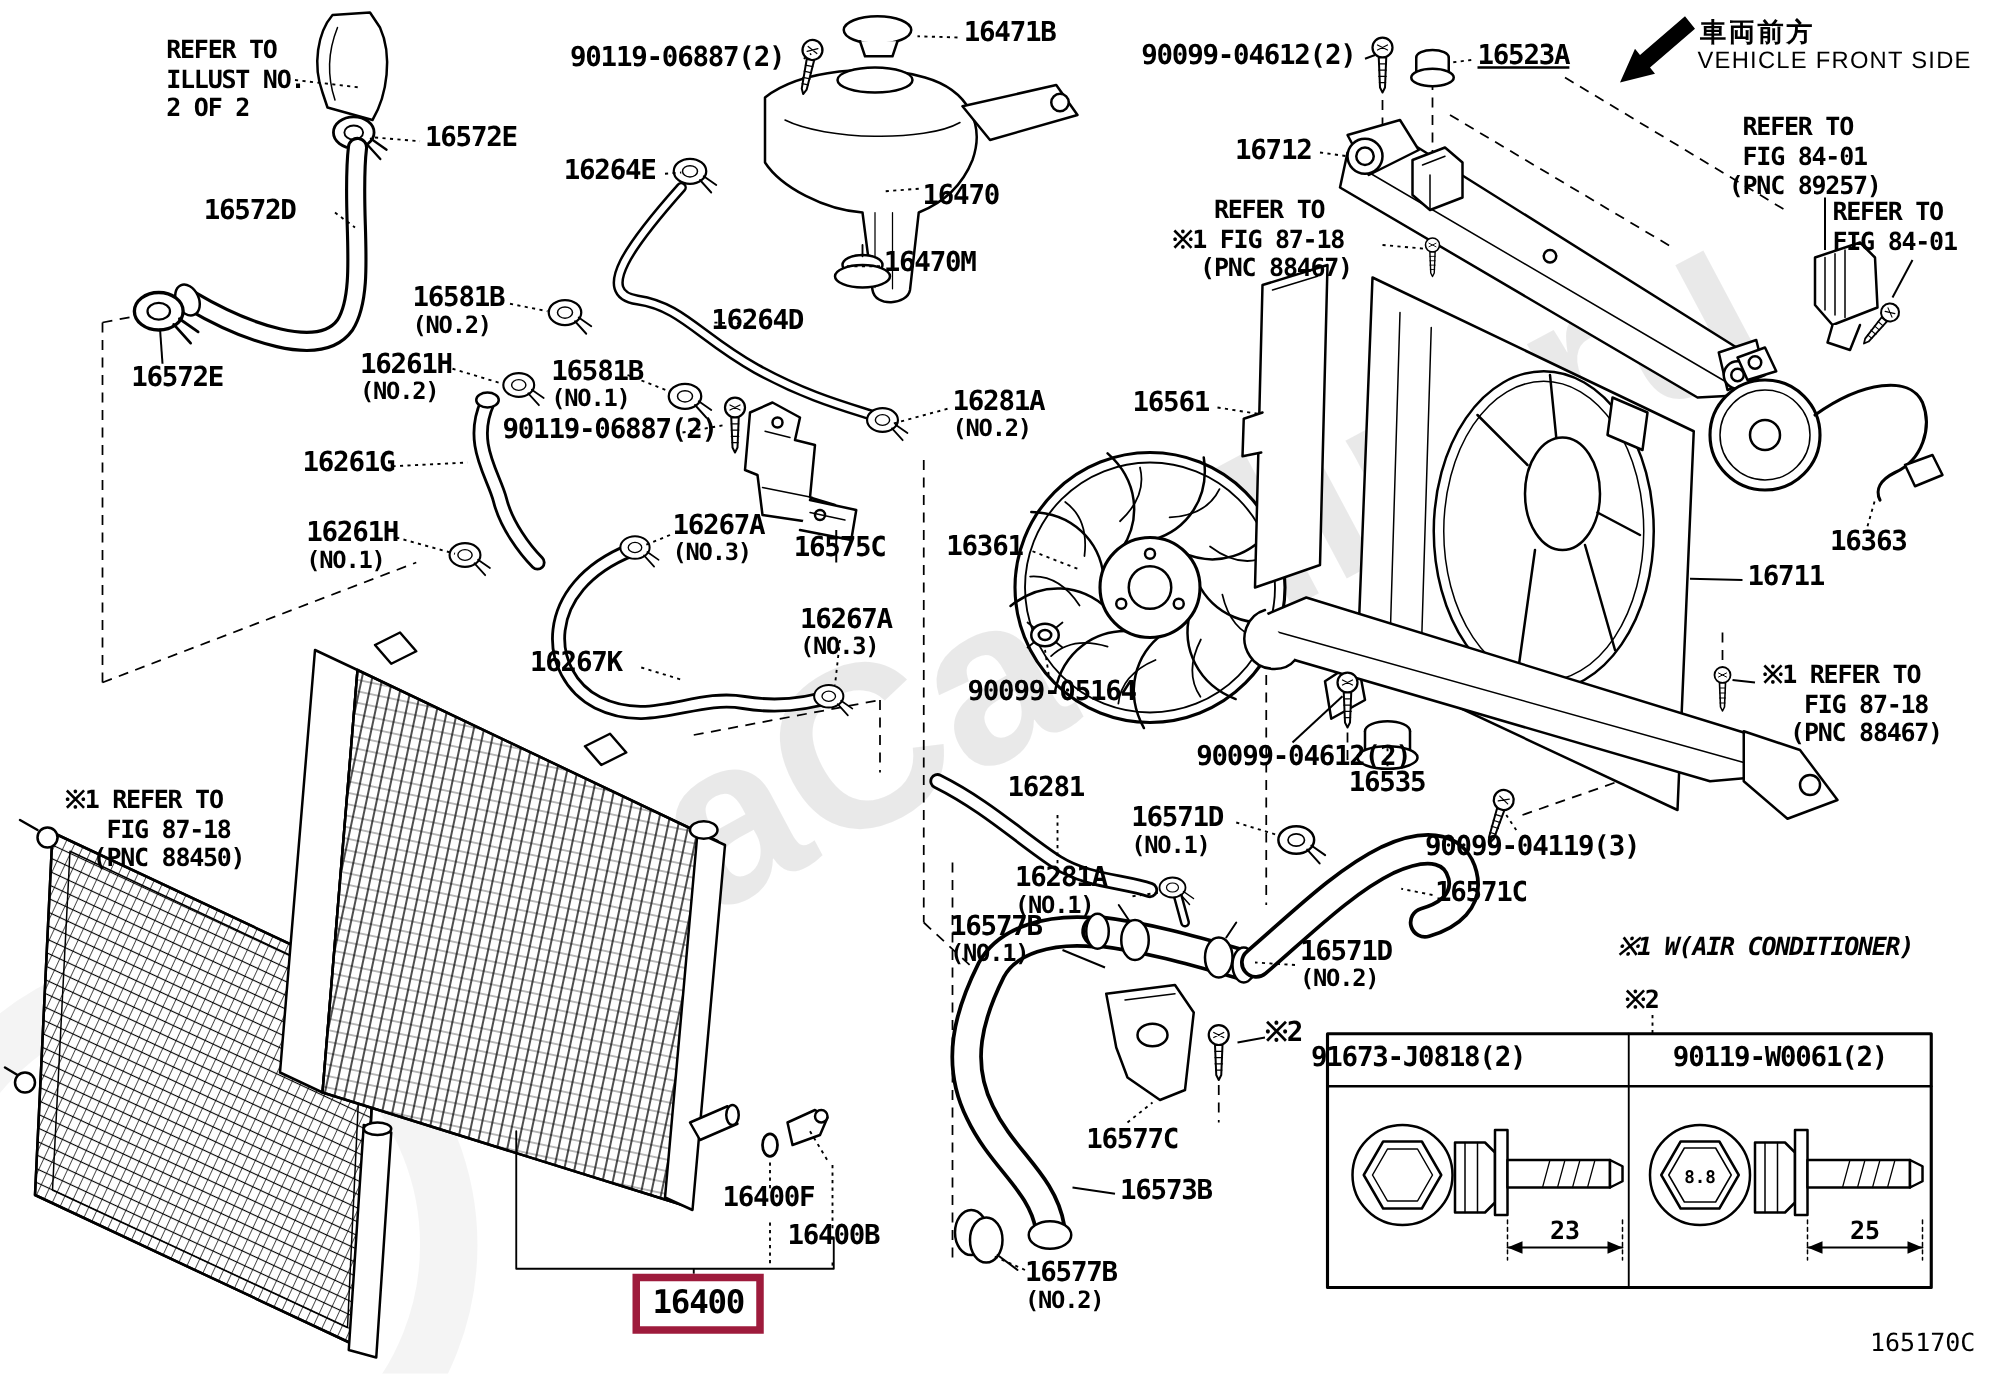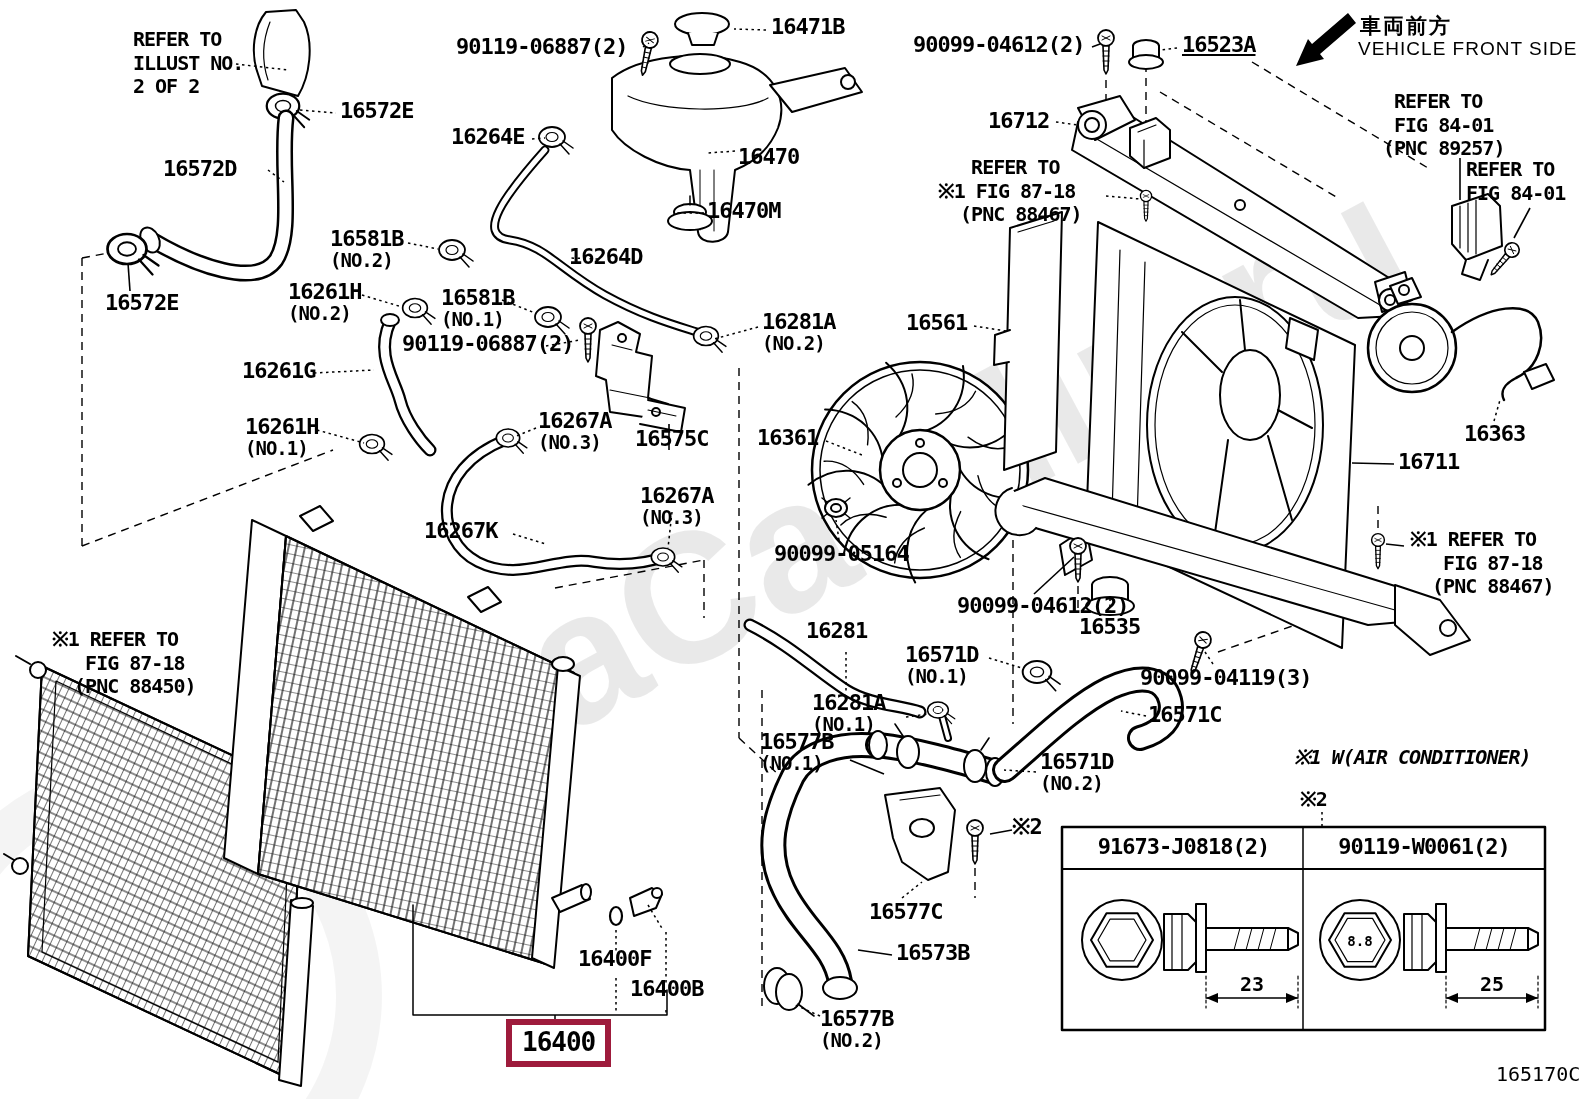--- a/index.html
+++ b/index.html
@@ -395,21 +395,21 @@
       <path d="M850,760 L884,774"></path>
         <path d="M1012,830 L990,834"></path>
     </g>
   </svg>
 
   <div id="vf-jp">車両前方</div>
   <div id="vf-en">VEHICLE FRONT SIDE</div>
   <div id="highlight-box" style="border-color: rgb(158, 27, 60);">
     <span>16400</span>
   </div>
-  <div class="thead" style="left:1062px;top:834px;width:243px">91673-J0818(2)</div>
+  <div class="thead" style="left:1013px;top:834px;width:243px">91673-J0818(2)</div>
   <div class="thead" style="left:1303px;top:834px;width:242px">90119-W0061(2)</div>
   <div id="footer-code">165170C</div>
 
   <div id="labels-layer">
       <div class="plabel" style="left: 340px; top: 100px;"><span>16572E</span></div>
       <div class="plabel" style="left: 163px; top: 158px;"><span>16572D</span></div>
       <div class="plabel" style="left: 105px; top: 292px;"><span>16572E</span></div>
       <div class="plabel" style="left: 330px; top: 228px;"><span>16581B</span><div class="sub">(NO.2)</div></div>
       <div class="plabel" style="left: 288px; top: 281px;"><span>16261H</span><div class="sub">(NO.2)</div></div>
       <div class="plabel" style="left: 441px; top: 287px;"><span>16581B</span><div class="sub">(NO.1)</div></div>

